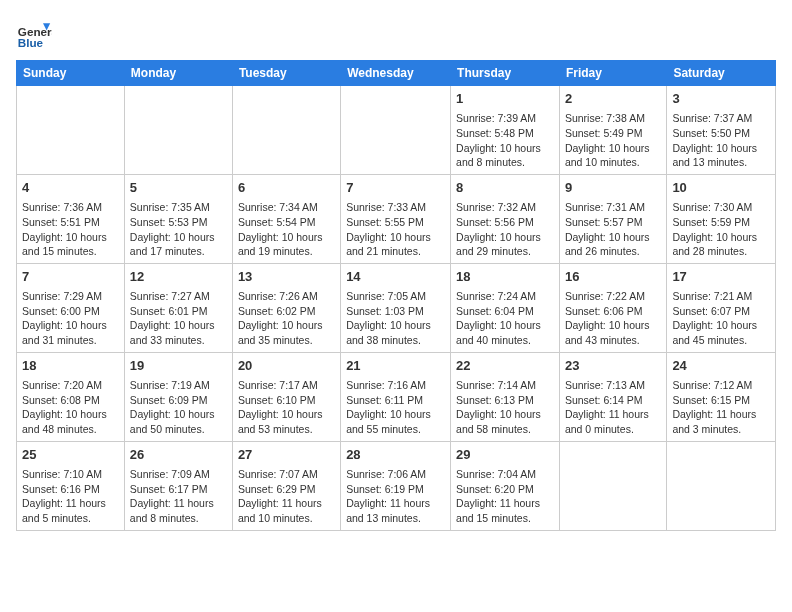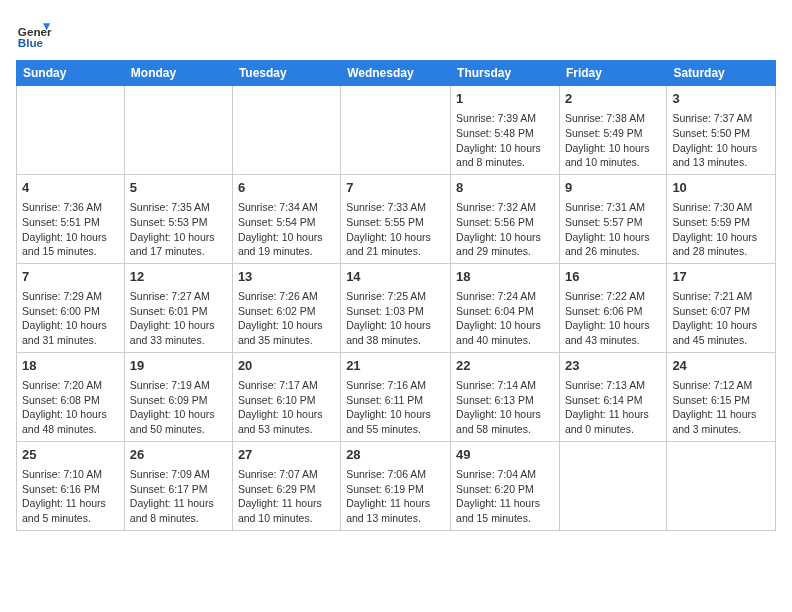--- a/index.html
+++ b/index.html
@@ -199,21 +199,21 @@
         </td>
         <td>
           <span class="day-num">13</span>
           <div>Sunrise: 7:26 AM</div>
           <div>Sunset: 6:02 PM</div>
           <div>Daylight: 10 hours</div>
           <div>and 35 minutes.</div>
         </td>
         <td>
           <span class="day-num">14</span>
-          <div>Sunrise: 7:25 AM</div>
+          <div>Sunrise: 7:05 AM</div>
           <div>Sunset: 1:03 PM</div>
           <div>Daylight: 10 hours</div>
           <div>and 38 minutes.</div>
         </td>
         <td>
           <span class="day-num">18</span>
           <div>Sunrise: 7:24 AM</div>
           <div>Sunset: 6:04 PM</div>
           <div>Daylight: 10 hours</div>
           <div>and 40 minutes.</div>
@@ -307,21 +307,21 @@
           <div>and 10 minutes.</div>
         </td>
         <td>
           <span class="day-num">28</span>
           <div>Sunrise: 7:06 AM</div>
           <div>Sunset: 6:19 PM</div>
           <div>Daylight: 11 hours</div>
           <div>and 13 minutes.</div>
         </td>
         <td>
-          <span class="day-num">49</span>
+          <span class="day-num">29</span>
           <div>Sunrise: 7:04 AM</div>
           <div>Sunset: 6:20 PM</div>
           <div>Daylight: 11 hours</div>
           <div>and 15 minutes.</div>
         </td>
         <td class="empty"></td>
         <td class="empty"></td>
       </tr>
     </tbody>
 </table>

